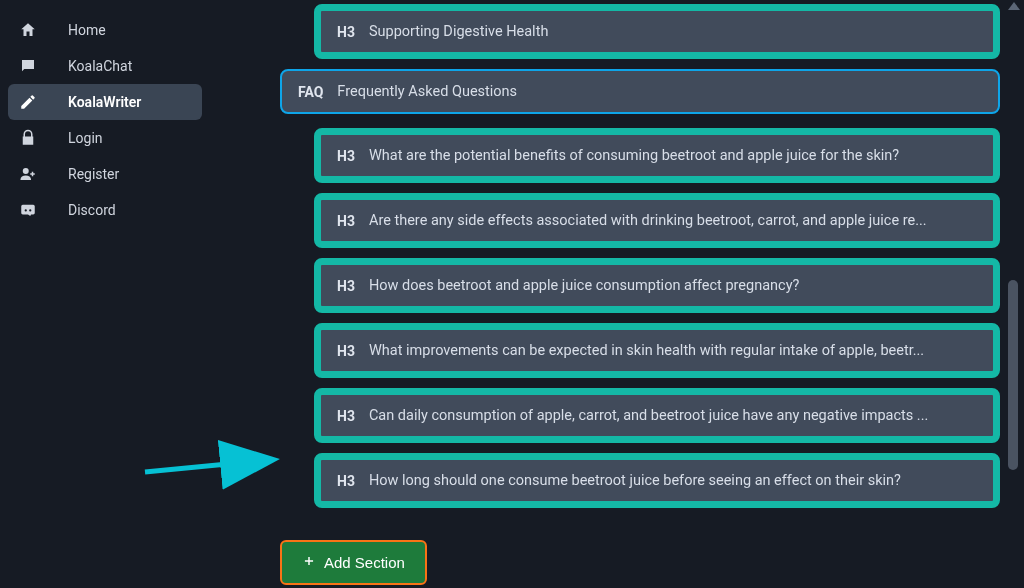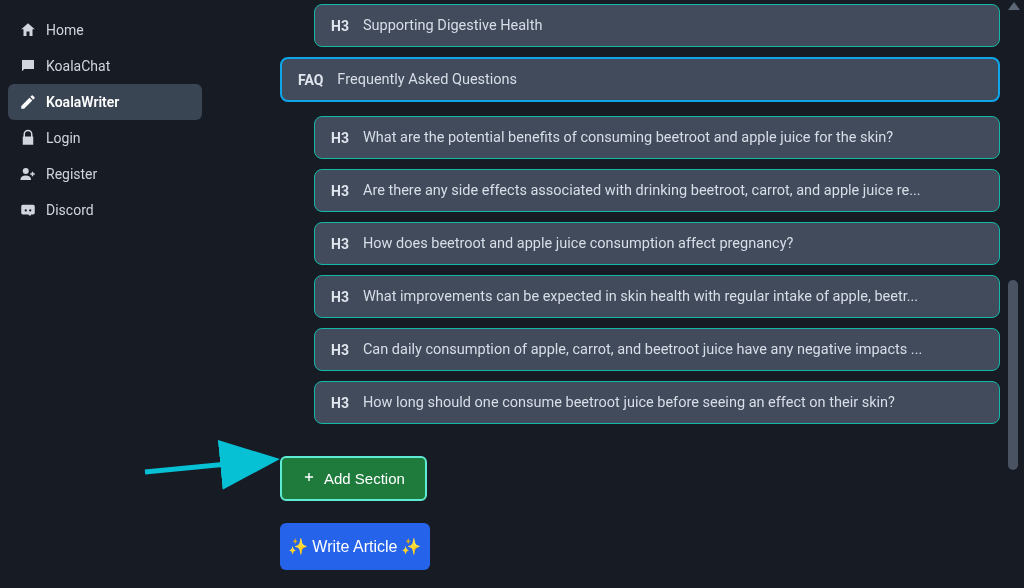--- a/index.html
+++ b/index.html
@@ -15,21 +15,21 @@
   .sidebar {
     position: absolute;
     left: 0; top: 0;
     width: 210px;
     height: 100%;
     padding: 12px 8px;
   }
   .nav-item {
     display: flex;
     align-items: center;
-    gap: 8px;
+    gap: 30px;
     padding: 9px 10px;
     border-radius: 6px;
     font-size: 14px;
     color: #d0d5de;
     cursor: pointer;
   }
   .nav-item.active {
     background: #3a4554;
     color: #ffffff;
     font-weight: 600;
@@ -39,21 +39,21 @@
 
   .main {
     position: absolute;
     left: 280px; top: 0;
     width: 720px;
     height: 588px;
   }
 
   .outline-item {
     background: #414b5b;
-    border: 1px solid #14b8a6;
+    border: 7px solid #14b8a6;
     border-radius: 8px;
     padding: 12px 16px;
     display: flex;
     align-items: center;
     gap: 14px;
     margin-bottom: 10px;
   }
   .outline-item.indent { margin-left: 34px; }
   .outline-item .tag {
     font-weight: 700;
@@ -72,21 +72,21 @@
     margin-left: 0;
     margin-top: 10px;
     margin-bottom: 14px;
     border: 2px solid #0ea5e9;
   }
 
   .add-section-btn {
     margin-top: 22px;
     margin-left: 0;
     background: #1e7b3b;
-    border: 2px solid #5eead4;
+    border: 2px solid #f97316;
     color: #ffffff;
     padding: 12px 20px;
     border-radius: 6px;
     font-size: 15px;
     font-weight: 500;
     display: inline-flex;
     align-items: center;
     gap: 8px;
     cursor: pointer;
   }

